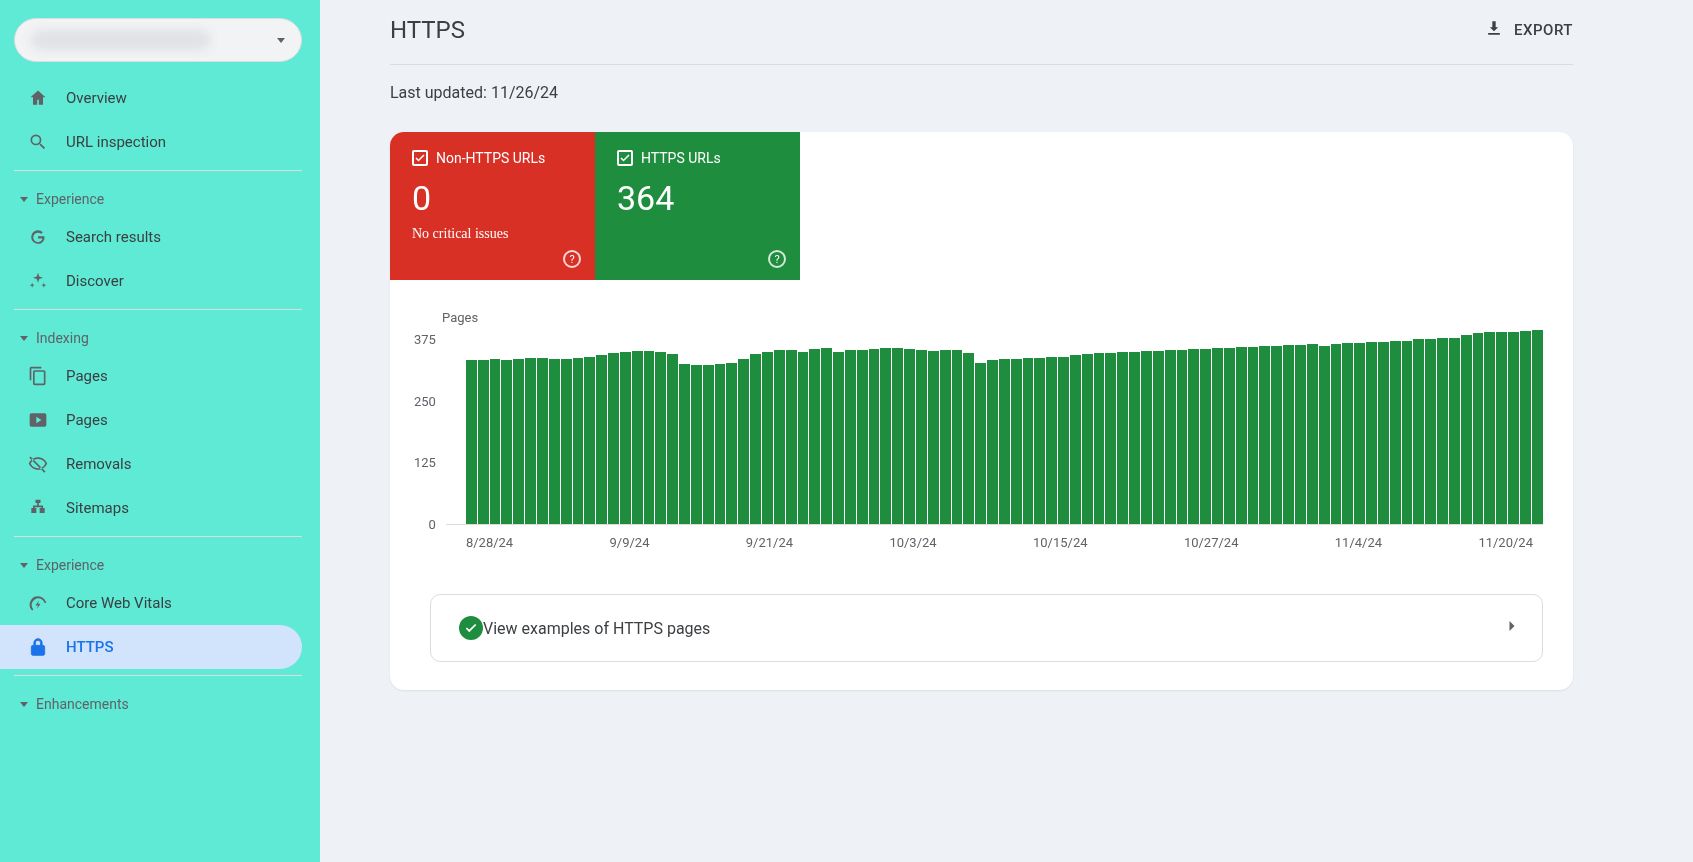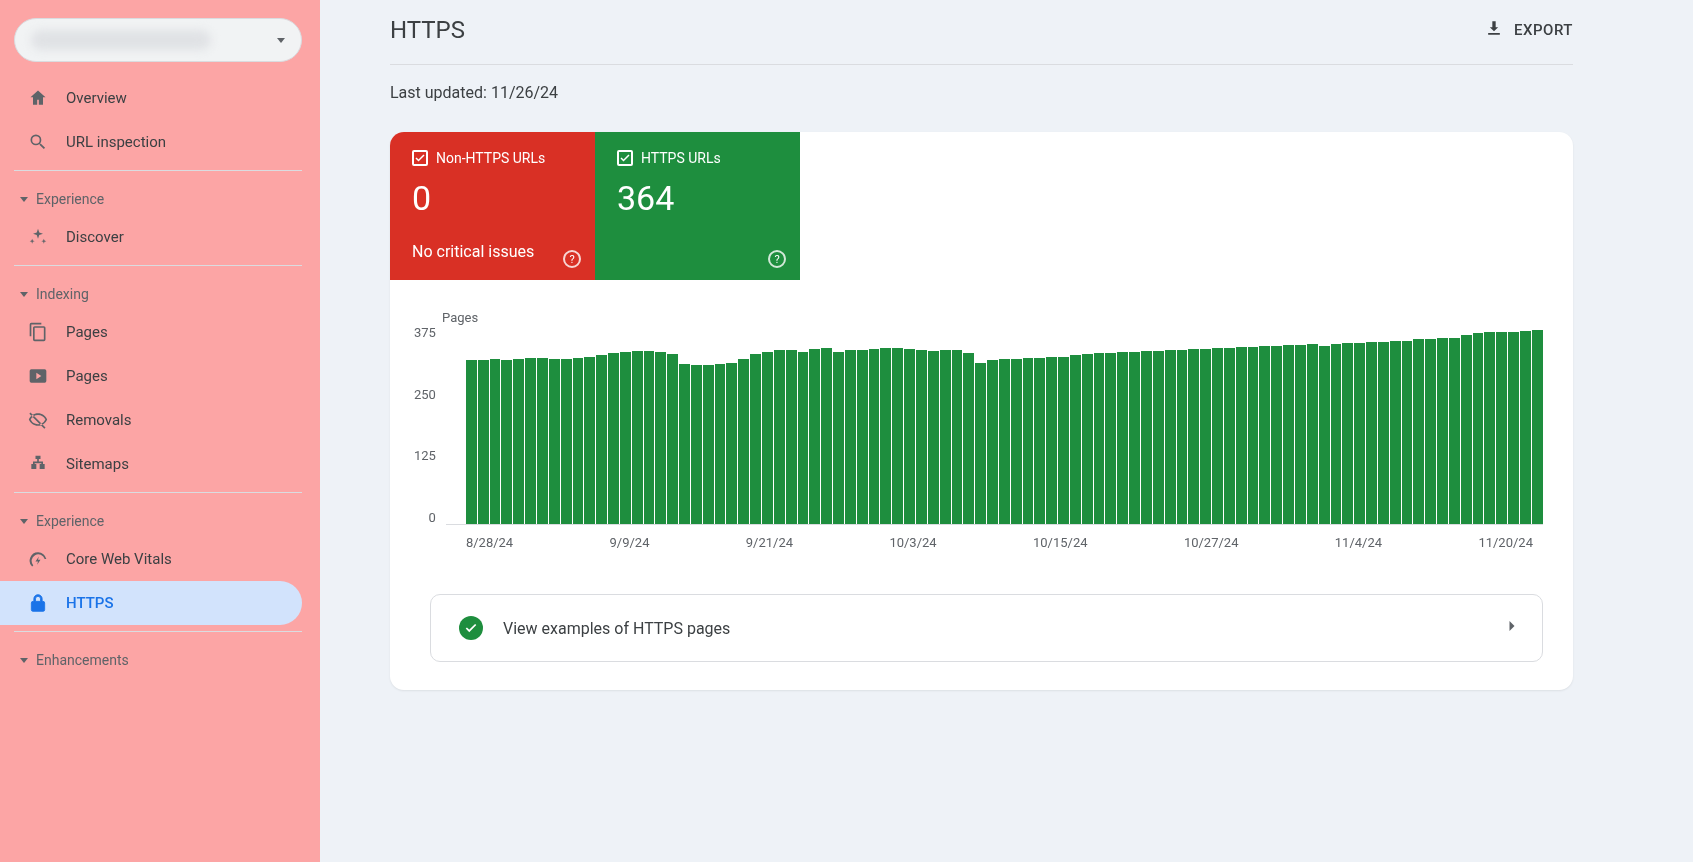--- a/index.html
+++ b/index.html
@@ -8,21 +8,21 @@
   background: #eef2f7;
   color: #202124;
   display: flex;
   height: 862px;
   width: 1693px;
   overflow: hidden;
 }
 .sidebar {
   width: 320px;
   padding: 14px 18px 14px 14px;
-  background: #fca5a5;
+  background: #5eead4;
   flex-shrink: 0;
 }
 .property-selector {
   border: 1px solid #dadce0;
   border-radius: 22px;
   height: 44px;
   display: flex;
   align-items: center;
   justify-content: space-between;
   padding: 0 16px;
@@ -108,51 +108,51 @@
 }
 .tile.red { background: #d93025; border-radius: 14px 0 0 0; }
 .tile.green { background: #1e8e3e; }
 .tile-head { display: flex; align-items: center; gap: 8px; font-size: 14px; }
 .tile-check {
   width: 16px; height: 16px; border: 2px solid #fff; border-radius: 2px;
   display: flex; align-items: center; justify-content: center;
 }
 .tile-check svg { width: 12px; height: 12px; stroke: #fff; fill: none; stroke-width: 3; }
 .tile-value { font-size: 34px; font-weight: 400; margin-top: 12px; }
-.tile-sub { font-size: 16px; margin-top: 24px; }
+.tile-sub { font-size: 14px; margin-top: 8px; font-family: Liberation Serif, serif; }
 .tile-help {
   position: absolute; bottom: 12px; right: 14px;
   width: 18px; height: 18px; border: 2px solid rgba(255,255,255,0.8); border-radius: 50%;
   display: flex; align-items: center; justify-content: center; font-size: 11px;
 }
 .chart-wrap { padding: 30px 30px 0 24px; }
 .chart-ylabel { font-size: 13px; color: #5f6368; margin-left: 28px; }
 .chart-area { display: flex; }
 .y-axis {
   display: flex; flex-direction: column; justify-content: space-between;
   height: 200px; align-items: flex-end; padding-right: 10px;
-  color: #5f6368; font-size: 13px; margin-top: 0;
+  color: #5f6368; font-size: 13px; margin-top: 7px;
 }
 .plot { flex: 1; position: relative; }
 .bars {
   display: flex; align-items: flex-end; height: 200px; gap: 1px;
   border-bottom: 1px solid #dadce0; padding-left: 20px;
 }
 .bar { flex: 1; background: #1e8e3e; min-width: 2px; }
 .x-axis { display: flex; justify-content: space-between; color: #5f6368; font-size: 13px; margin-top: 10px; padding: 0 10px 0 20px; }
 .link-row {
   margin: 44px 30px 0 40px;
   border: 1px solid #dadce0;
   border-radius: 10px;
   height: 68px;
   display: flex; align-items: center; justify-content: space-between;
   padding: 0 20px 0 28px;
   cursor: pointer;
 }
-.link-left { display: flex; align-items: center; gap: 20px; }
+.link-left { display: flex; align-items: center; }
 .check-circle {
   width: 24px; height: 24px; background: #1e8e3e; border-radius: 50%;
   display: flex; align-items: center; justify-content: center;
 }
 .check-circle svg { stroke: #fff; fill: none; stroke-width: 3; width: 14px; height: 14px; }
 .link-text { font-size: 16px; color: #3c4043; }
 .chev { color: #5f6368; }
 </style>
 </head>
 <body>
@@ -177,20 +177,28 @@
           <path d="M15.5 14h-.79l-.28-.27A6.47 6.47 0 0016 9.5 6.5 6.5 0 109.5 16a6.47 6.47 0 004.23-1.57l.27.28v.79l5 5L20.49 19zM9.5 14A4.5 4.5 0 1114 9.5 4.5 4.5 0 019.5 14z"></path>
         </svg>
     </span>
     <span>URL inspection</span>
   </div>
 
   <div class="nav-divider"></div>
   <div class="nav-section">
     <span class="caret"></span>
     <span>Experience</span>
+  </div>
+  <div class="nav-item">
+    <span class="nav-icon">
+      <svg viewBox="0 0 24 24">
+          <path d="M21.35 11.1H12v2.8h5.35c-.5 2.5-2.6 4.3-5.35 4.3a5.7 5.7 0 110-11.4c1.45 0 2.77.53 3.8 1.4l2-2C16.14 4.6 14.2 3.8 12 3.8a8.2 8.2 0 100 16.4c4.7 0 7.8-3.3 7.8-7.95 0-.53-.06-1.05-.15-1.15z"></path>
+        </svg>
+    </span>
+    <span>Search results</span>
   </div>
   <div class="nav-item">
     <span class="nav-icon">
       <svg viewBox="0 0 24 24">
           <path d="M12 2l1.5 4.5L18 8l-4.5 1.5L12 14l-1.5-4.5L6 8l4.5-1.5zM19 14l.8 2.2L22 17l-2.2.8L19 20l-.8-2.2L16 17l2.2-.8zM5 14l.8 2.2L8 17l-2.2.8L5 20l-.8-2.2L2 17l2.2-.8z"></path>
         </svg>
     </span>
     <span>Discover</span>
   </div>
 

